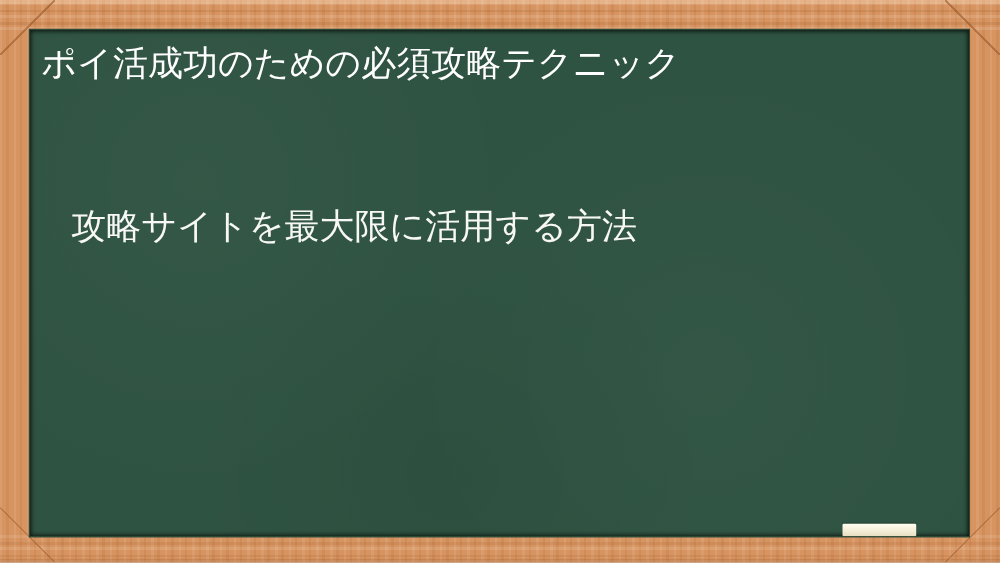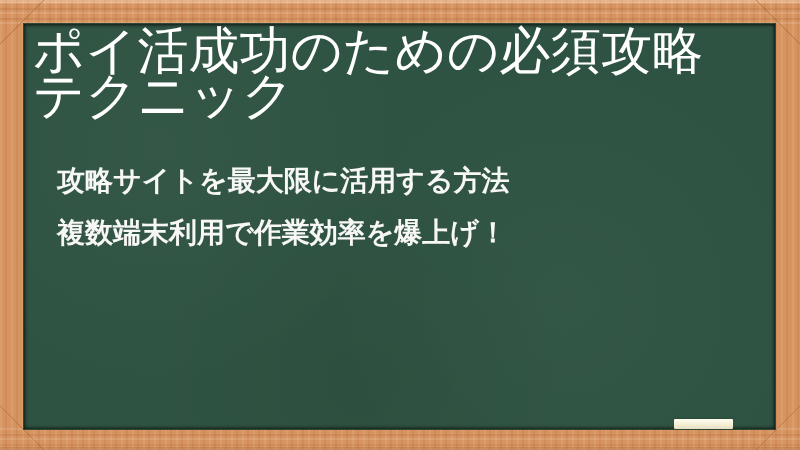--- a/index.html
+++ b/index.html
@@ -127,38 +127,38 @@
     pointer-events: none;
   }
 
   
   #title {
     position: absolute;
     left: 9px;
     top: 4px;
     width: 712px;
     color: #ffffff;
-    font-size: 51px;
+    font-size: 28px;
     line-height: 45px;
     font-weight: 400;
     letter-spacing: 0px;
     white-space: normal;
     word-break: break-all;
   }
   #bullets {
     position: absolute;
     left: 33px;
     top: 131px;
     width: 690px;
   }
   .bullet-line {
     color: #f7f7f5;
     font-size: 28px;
     line-height: 52px;
-    font-weight: 700;
+    font-weight: 400;
     white-space: nowrap;
   }
 
   
   #chalk {
     position: absolute;
     left: 650px;
     top: 395px;
     width: 59px;
     height: 10px;
@@ -184,19 +184,18 @@
     <div class="miter miter-br"></div>
   </div>
 
   <div id="board">
     <div id="board-texture"></div>
 
     <div id="title">ポイ活成功のための必須攻略テクニック</div>
 
     <div id="bullets">
       <div class="bullet-line">攻略サイトを最大限に活用する方法</div>
-      <div class="bullet-line">複数端末利用で作業効率を爆上げ！</div>
     </div>
 
     <div id="chalk"></div>
   </div>
 
 </div>
 
 </body></html>

